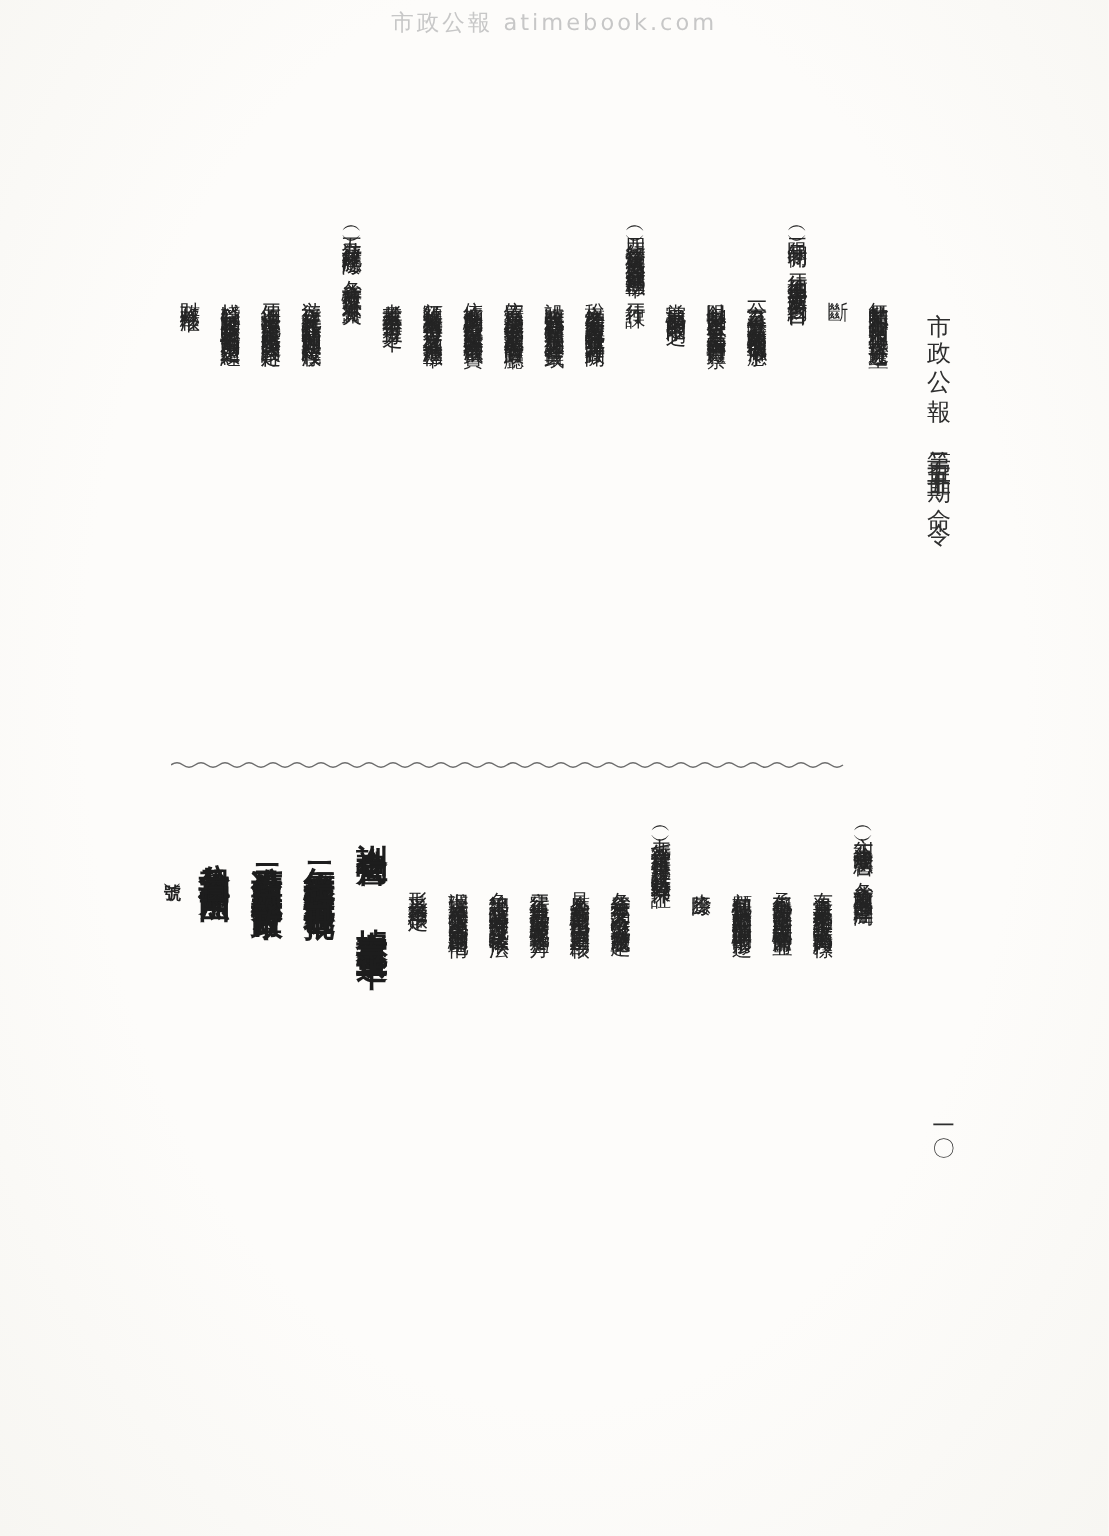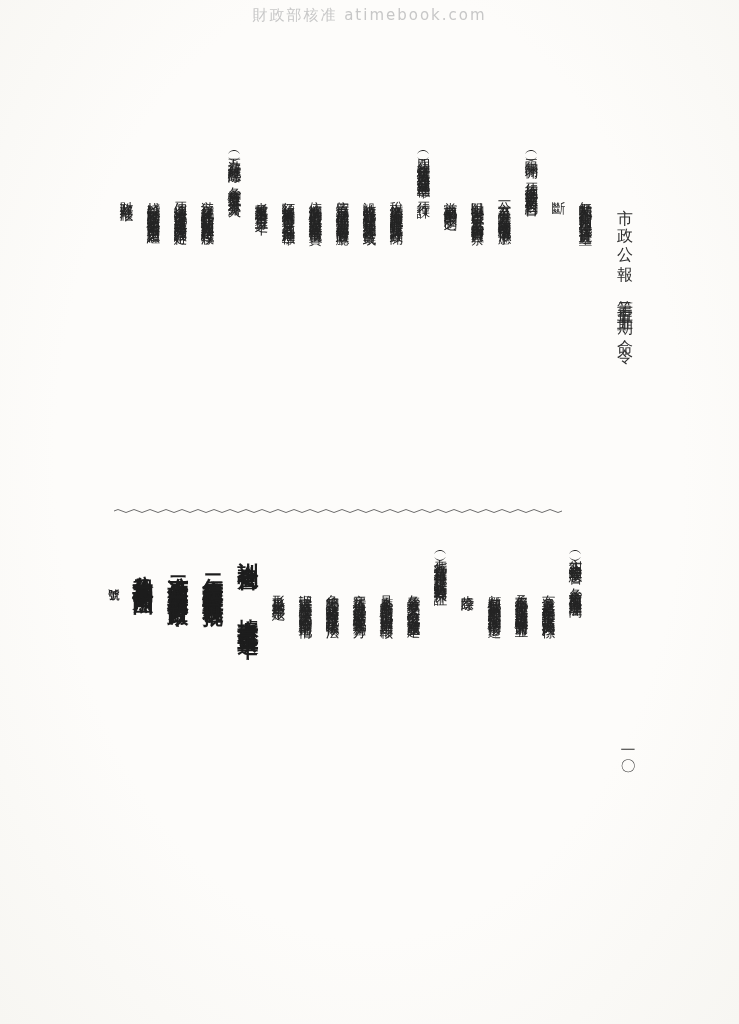--- a/index.html
+++ b/index.html
@@ -46,21 +46,21 @@
   .col.big.hang{padding-top:13px;}
   .ref-small{font-size:11.5px;letter-spacing:0.5px;font-weight:bold;}
   .col.ref-col{font-size:11.5px;line-height:22px;padding-top:34px;font-weight:bold;}
   .divider{position:absolute;left:114px;top:502px;width:450px;height:10px;}
 </style>
 </head>
 <body>
 
 <div class="page">
 
-  <div class="watermark">財政部核准 atimebook.com</div>
+  <div class="watermark">市政公報 atimebook.com</div>
 
   <div class="masthead">
     <span class="mh-part mh-journal">市政公報</span>
     <span class="mh-part mh-issue">第二百五十五期</span>
     <span class="mh-part mh-section">命令</span>
   </div>
 
   <div class="pageno">一〇</div>
 
   <div class="register reg-top">

